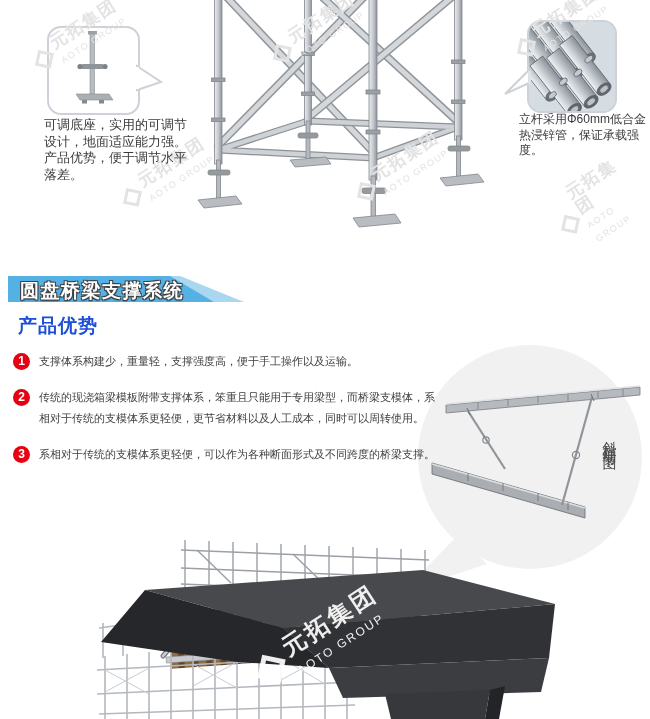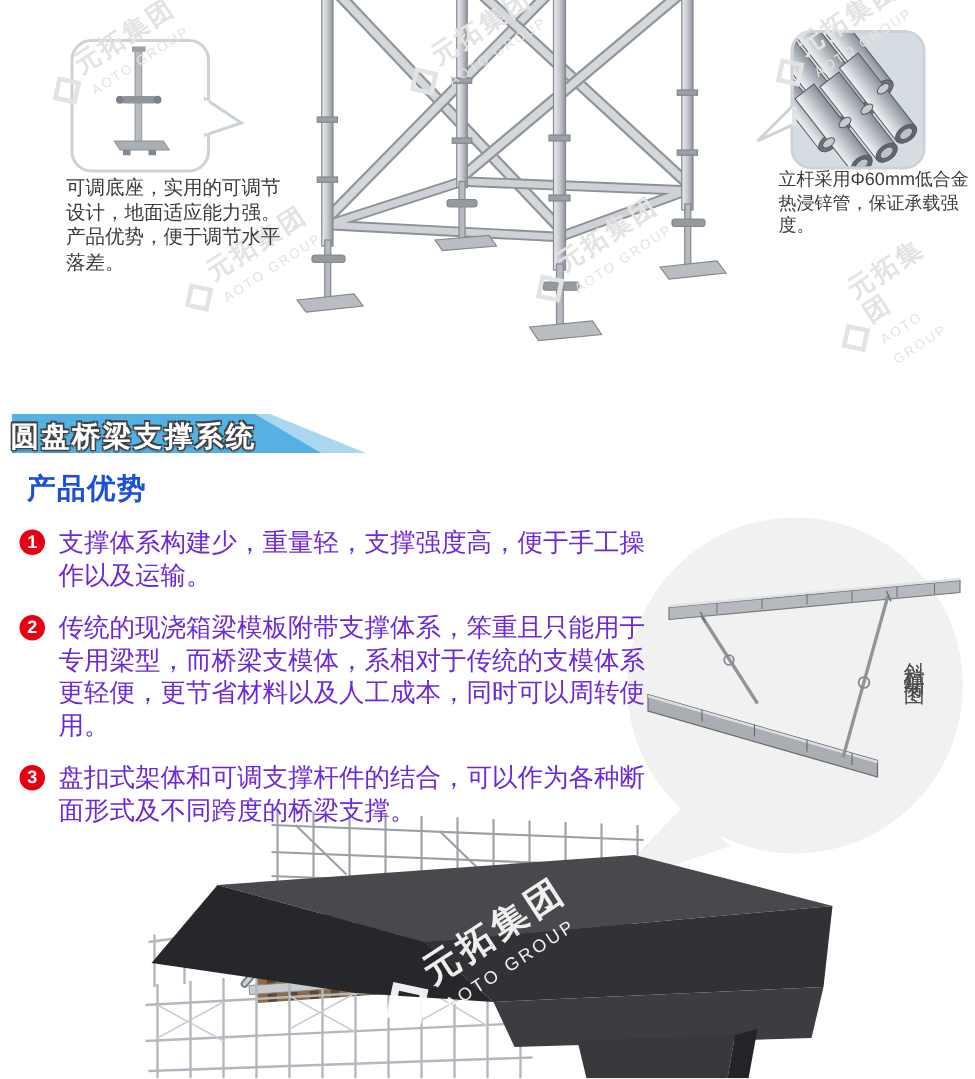--- a/index.html
+++ b/index.html
@@ -28,34 +28,34 @@
   .bubble-left  { left:47px;  top:26px; width:93px; height:89px; }
   .bubble-right { left:527px; top:20px; width:90px; height:93px; background:#dde3e8; }
   .tail { position:absolute; z-index:1; }
   .callout-text { position:absolute; font-size:13px; line-height:16.5px; color:#3a3a3a;
                   font-weight:500; z-index:2; }
   .callout-text.left  { left:44px;  top:117px; width:152px; }
   .callout-text.right { left:519px; top:112px; width:127px; font-size:12px; line-height:15.5px; }
 
   
   .banner-svg { position:absolute; left:8px; top:274px; z-index:1; }
-  .banner-title { position:absolute; left:7px; top:278px; z-index:2;
+  .banner-title { position:absolute; left:20px; top:278px; z-index:2;
       font-size:19px; font-weight:bold; color:#fff; letter-spacing:1.5px;
       text-shadow:-1px -1px 0 #3f4143, 1px -1px 0 #3f4143, -1px 1px 0 #3f4143,
                    1px 1px 0 #3f4143, 0 2px 1px rgba(0,0,0,.25); }
   .section-heading { position:absolute; left:18px; top:313px; z-index:2;
       font-size:19px; font-weight:bold; color:#1d4ed8; letter-spacing:1px; }
 
   
   .advantages { position:absolute; left:13px; top:351px; width:428px; z-index:3; }
   .adv-row { display:flex; gap:9px; margin-bottom:14px; }
   .adv-num { flex:0 0 auto; width:17px; height:17px; margin-top:2px; border-radius:50%;
              background:#e60012; color:#fff; font-size:12px; font-weight:bold;
              line-height:17px; text-align:center; }
-  .adv-text { width:412px; font-size:17px; line-height:21.5px; color:#6d28d9; }
+  .adv-text { width:412px; font-size:11px; line-height:21.5px; color:#404040; }
 
   
   .detail-circle { position:absolute; left:418px; top:345px; width:224px; height:224px;
                    border-radius:50%; background:#f1f1f1; z-index:1; }
   .detail-label { position:absolute; left:601px; top:430px; z-index:2;
                   writing-mode:vertical-rl; font-size:14px; color:#4a4a4a; letter-spacing:4px; }
 
   
   .scaffold-svg { position:absolute; left:148px; top:0; z-index:1; }
   .bridge-svg   { position:absolute; left:85px; top:528px; z-index:1; }
@@ -218,21 +218,21 @@
     <div class="adv-row">
       <span class="adv-num">1</span>
       <span class="adv-text">支撑体系构建少，重量轻，支撑强度高，便于手工操作以及运输。</span>
     </div>
     <div class="adv-row">
       <span class="adv-num">2</span>
       <span class="adv-text">传统的现浇箱梁模板附带支撑体系，笨重且只能用于专用梁型，而桥梁支模体，系相对于传统的支模体系更轻便，更节省材料以及人工成本，同时可以周转使用。</span>
     </div>
     <div class="adv-row">
       <span class="adv-num">3</span>
-      <span class="adv-text">盘扣式架体和可调支撑杆件的结合，可以作为各种断面形式及不同跨度的桥梁支撑。</span>
+      <span class="adv-text">系相对于传统的支模体系更轻便，可以作为各种断面形式及不同跨度的桥梁支撑。</span>
     </div>
   </div>
 
   <svg class="circle-tail" width="100" height="64" viewBox="0 0 100 64">
     <polygon points="62,2 8,58 92,30" fill="#f1f1f1"></polygon>
   </svg>
   <div class="detail-circle">
     <svg width="224" height="224" viewBox="0 0 224 224">
 
       <polygon points="28,68 222,50 222,42 28,60" fill="#b6babf" stroke="#767b80" stroke-width="0.8"></polygon>

